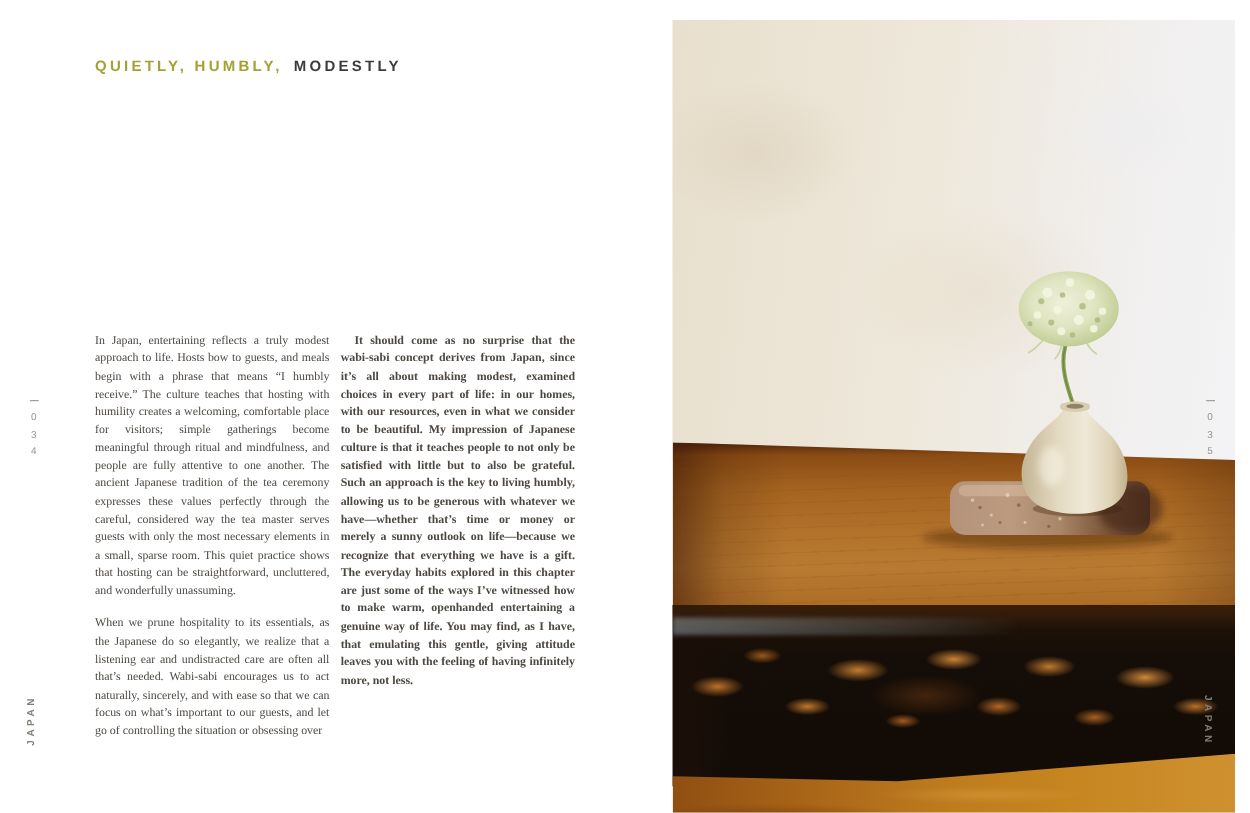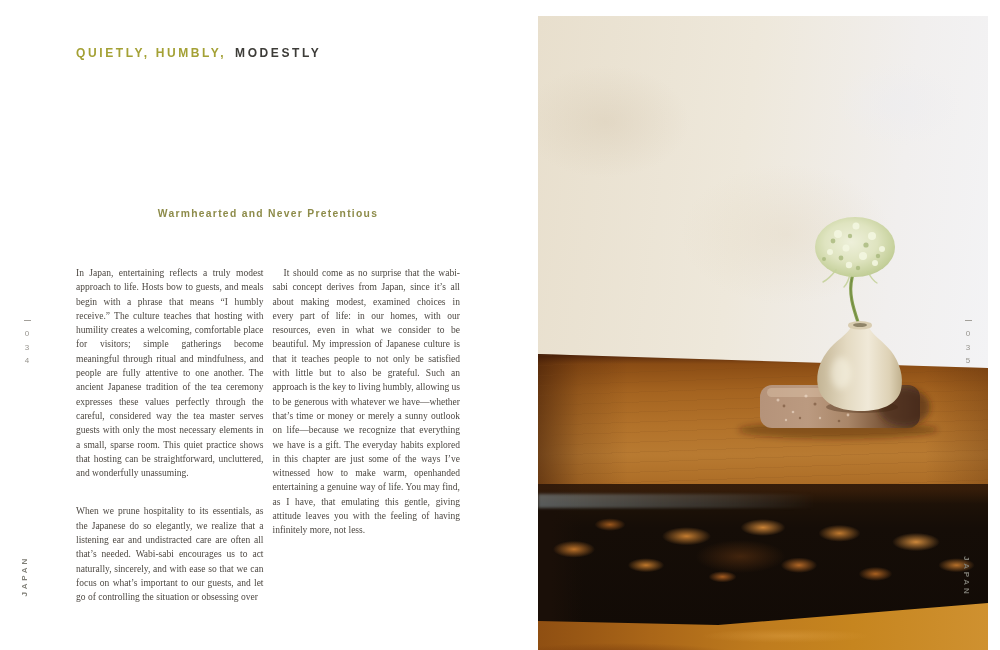--- a/index.html
+++ b/index.html
@@ -19,22 +19,22 @@
     font-size:10.3px;font-weight:bold;letter-spacing:1.3px;line-height:20px;
     color:#8d8b49;
   }
   .bodycols{
     position:absolute;left:76px;top:266px;width:384px;display:flex;gap:9px;
     font-family:"Liberation Serif","DejaVu Serif",serif;
     font-size:9.5px;line-height:14.3px;color:#4c4741;text-align:justify;
   }
   .bodycols .col{width:188px;}
   .bodycols p{margin:0;}
-  .col1 .second{margin-top:24px;}
-  .col2 .second{text-indent:11px;}
+  .col1 .second{margin-top:12px;}
+  .col2 .second{text-indent:11px;font-weight:bold;}
   
   .folio{
     position:absolute;width:16px;text-align:center;
     font-size:8px;line-height:13.5px;color:#97948e;
   }
   .folio .rule{width:7px;height:1px;background:#a3a09a;margin:0 auto 6px auto;}
   .folio.left{left:19px;top:320px;}
   .folio.right{left:960px;top:320px;}
   .chapter{
     position:absolute;font-size:8px;font-weight:bold;letter-spacing:2.8px;
@@ -97,21 +97,20 @@
       linear-gradient(90deg,#8f4f12,#aa6618 25%,#bf7c1e 50%,#c6851f 70%,#cf9130 100%);
   }
   .still{position:absolute;left:0;top:0;}
 </style>
 </head>
 <body>
 
 <h1 class="title"><span class="accent">QUIETLY, HUMBLY,</span><span class="rest">MODESTLY</span></h1>
 
 <div class="subtitle">
-  <div>Warmhearted and Never Pretentious</div>
 </div>
 
 <div class="bodycols">
   <div class="col col1">
     <p>In Japan, entertaining reflects a truly modest approach to life. Hosts bow to guests, and meals begin with a phrase that means “I humbly receive.” The culture teaches that hosting with humility creates a welcoming, comfortable place for visitors; simple gatherings become meaningful through ritual and mindfulness, and people are fully attentive to one another. The ancient Japanese tradition of the tea ceremony expresses these values perfectly through the careful, considered way the tea master serves guests with only the most necessary elements in a small, sparse room. This quiet practice shows that hosting can be straightforward, uncluttered, and wonderfully unassuming.</p>
     <p class="second">When we prune hospitality to its essentials, as the Japanese do so elegantly, we realize that a listening ear and undistracted care are often all that’s needed. Wabi-sabi encourages us to act naturally, sincerely, and with ease so that we can focus on what’s important to our guests, and let go of controlling the situation or obsessing over</p>
   </div>
   <div class="col col2">
     <p class="second">It should come as no surprise that the wabi-sabi concept derives from Japan, since it’s all about making modest, examined choices in every part of life: in our homes, with our resources, even in what we consider to be beautiful. My impression of Japanese culture is that it teaches people to not only be satisfied with little but to also be grateful. Such an approach is the key to living humbly, allowing us to be generous with whatever we have—whether that’s time or money or merely a sunny outlook on life—because we recognize that everything we have is a gift. The everyday habits explored in this chapter are just some of the ways I’ve witnessed how to make warm, openhanded entertaining a genuine way of life. You may find, as I have, that emulating this gentle, giving attitude leaves you with the feeling of having infinitely more, not less.</p>
   </div>

